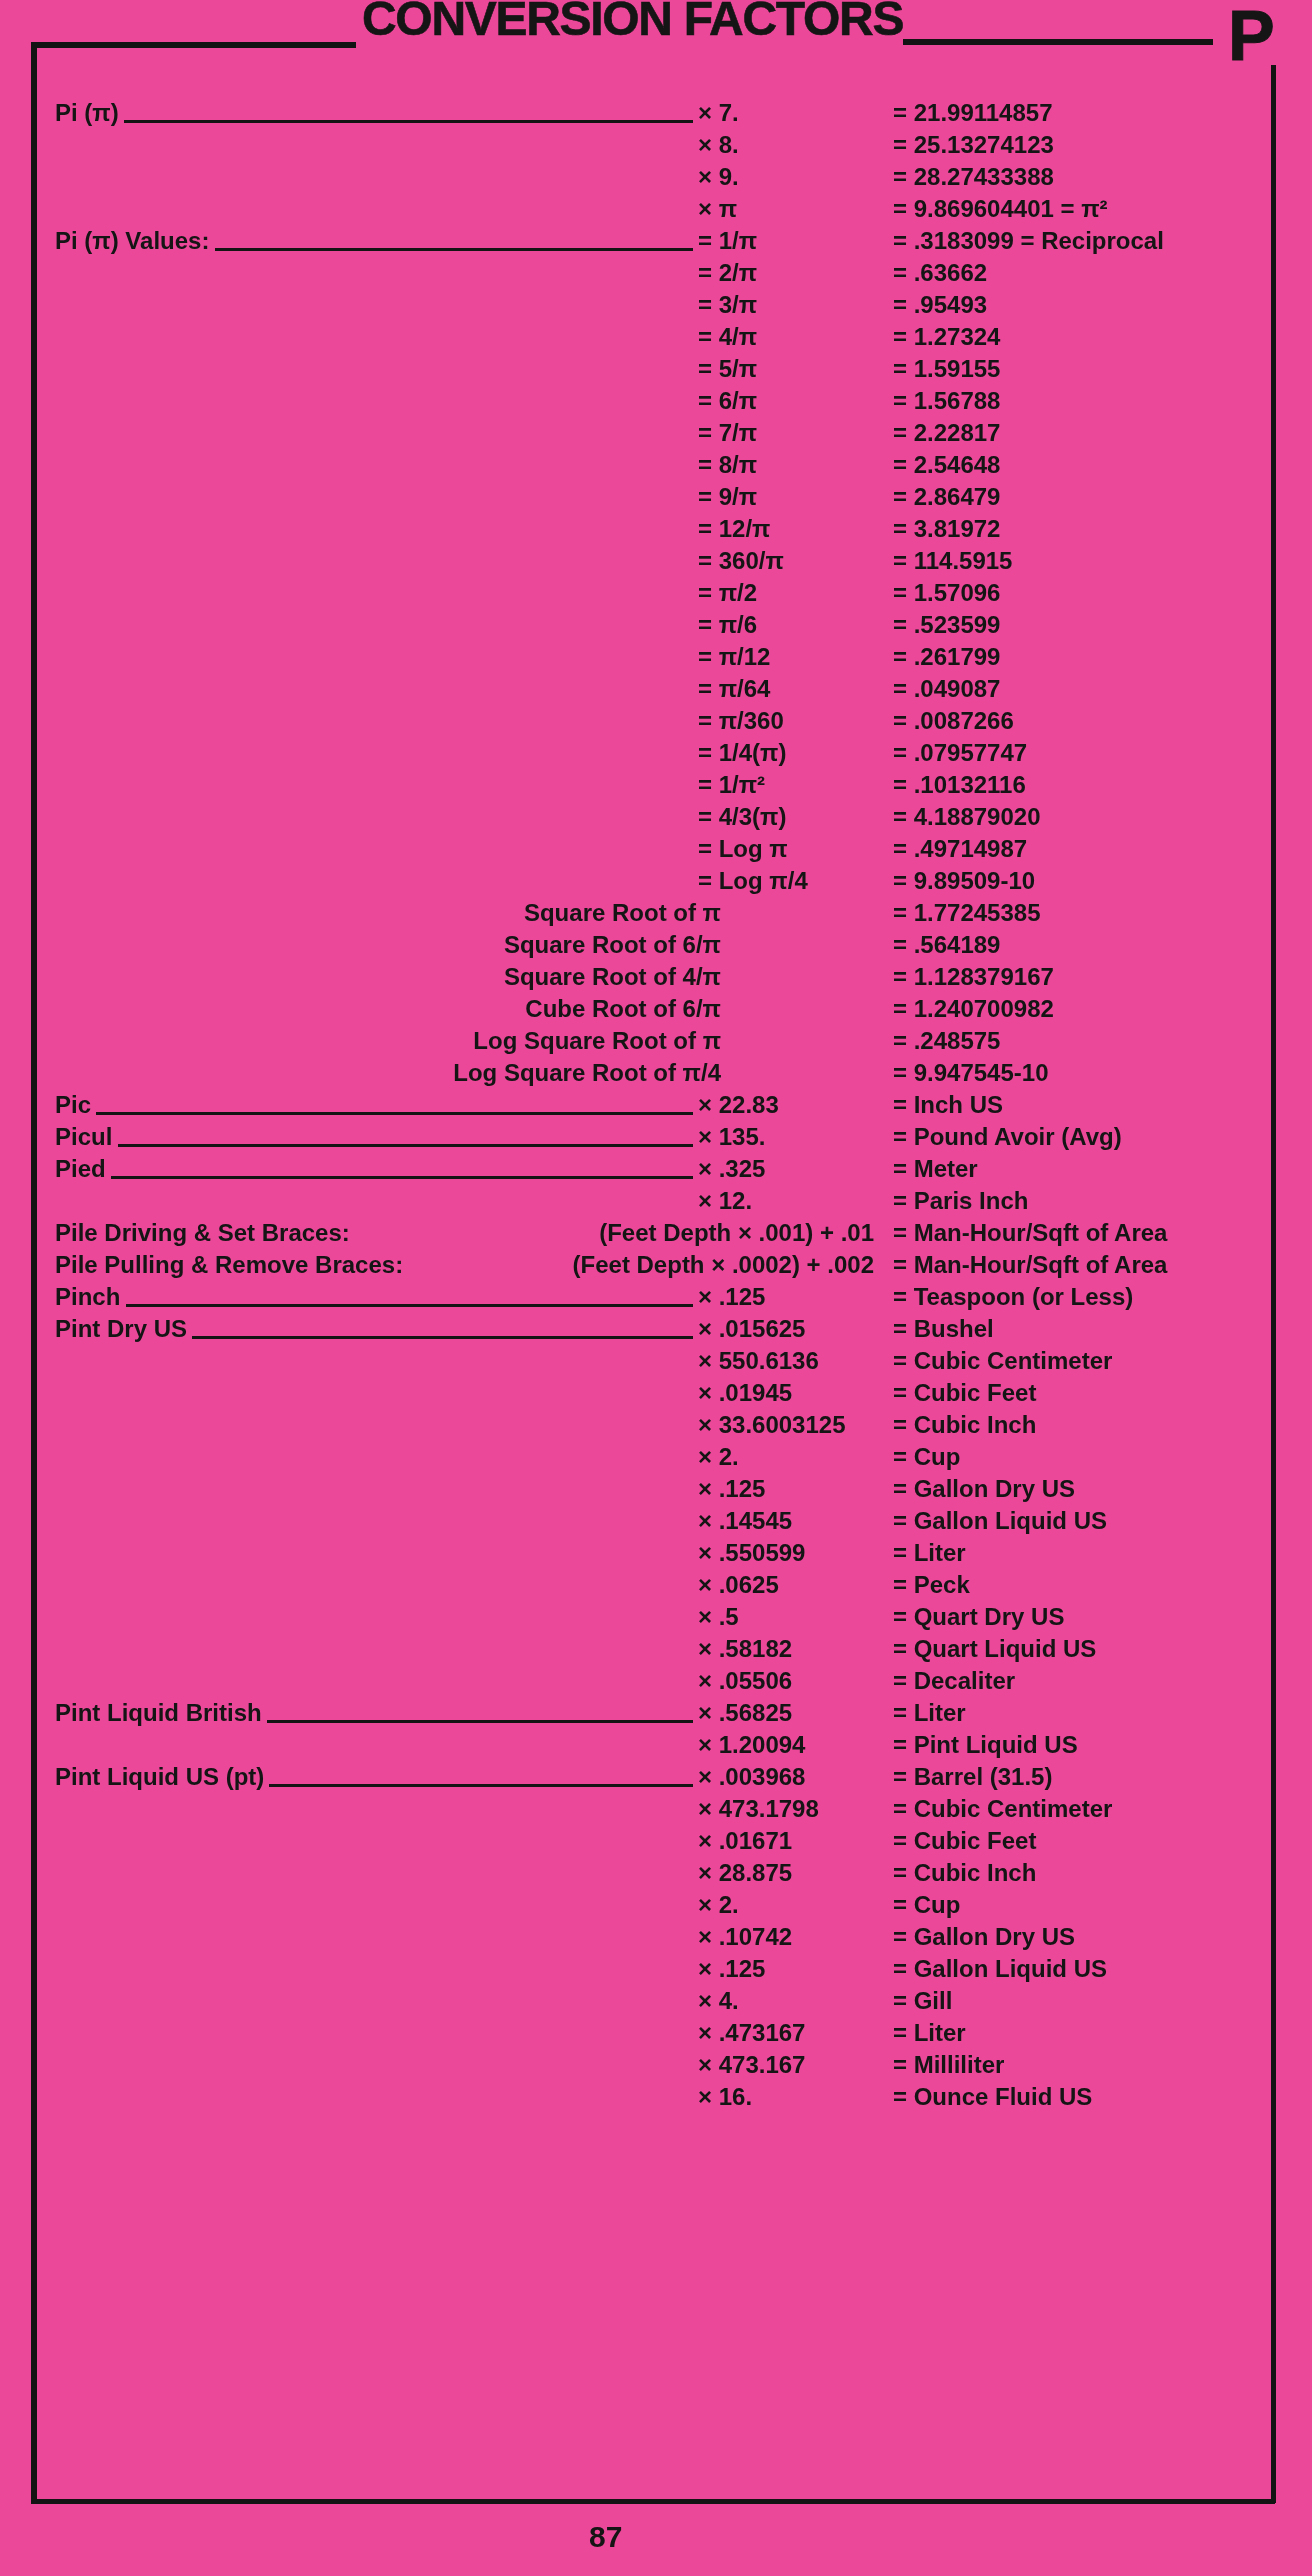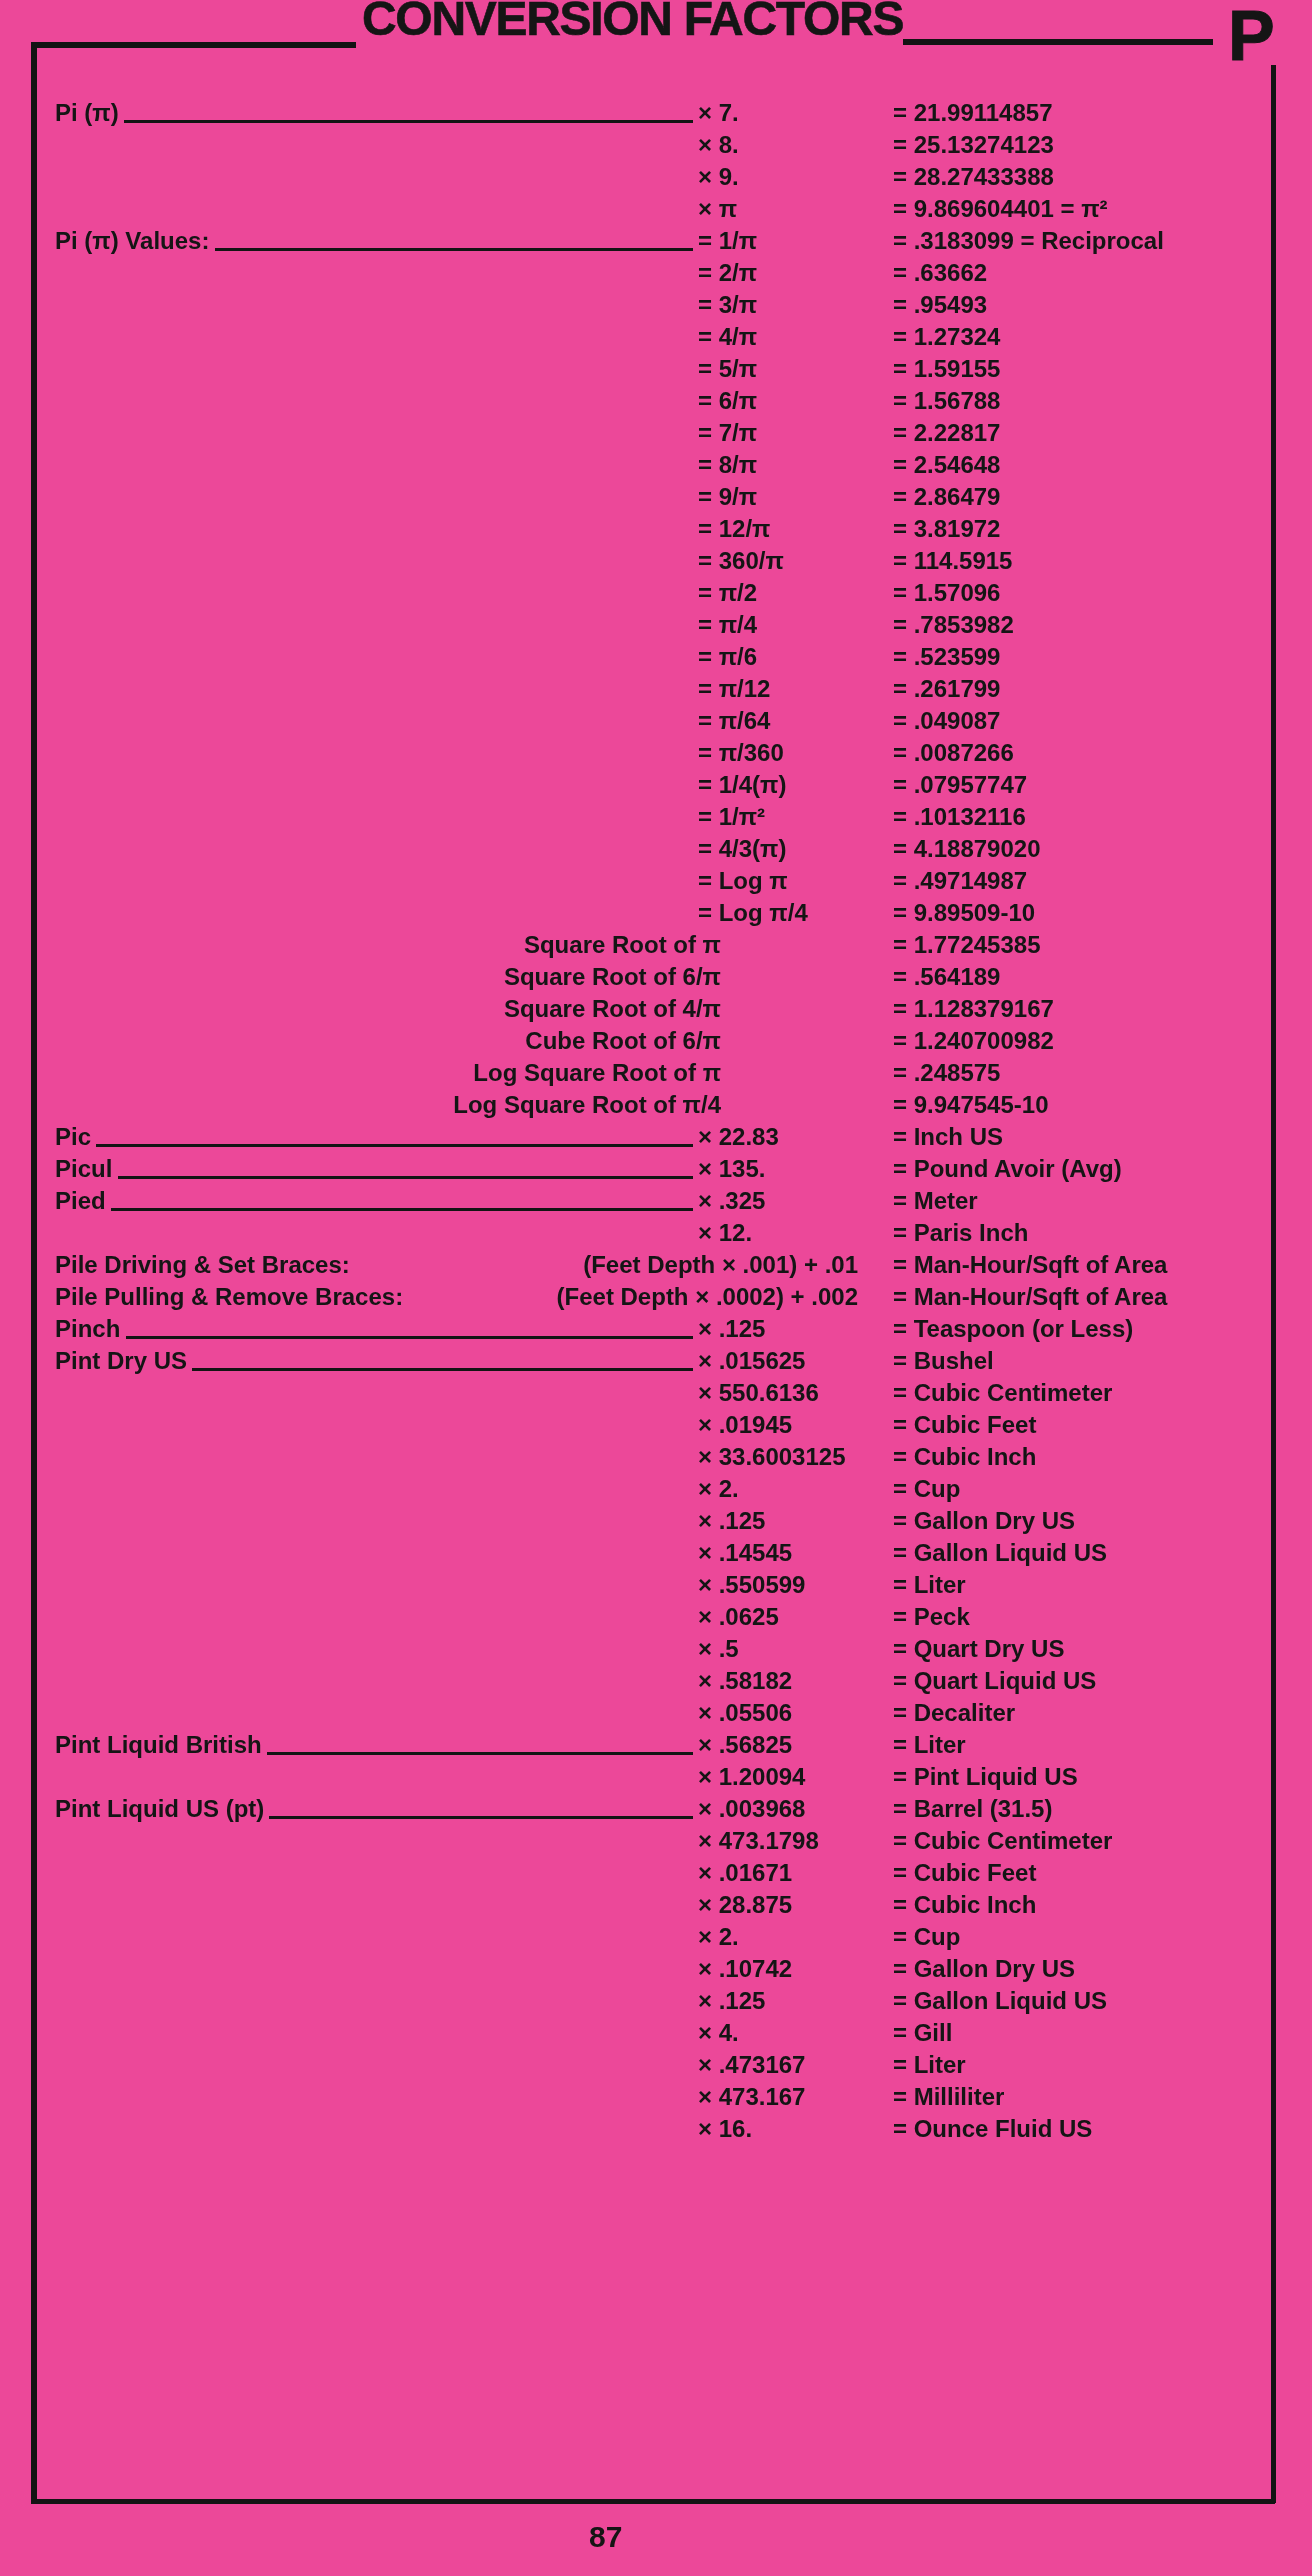--- a/index.html
+++ b/index.html
@@ -36,21 +36,21 @@
     font-size:30px;text-align:left;
   }
 
   .rows{position:absolute;left:49px;top:97px;width:1217px;}
   .row{position:relative;height:32px;font-size:24px;line-height:32px;white-space:pre;}
   .lwrap{position:absolute;left:0;top:0;height:100%;width:639px;display:flex;margin-left:6px;}
   .lbl{flex:none;}
   .fill{flex:1;border-bottom:3.2px solid #141414;margin:0 1.3px 6.5px 5.2px;}
   .op{position:absolute;left:649px;}
   .mid{position:absolute;right:545px;}
-  .formula{position:absolute;right:408px;}
+  .formula{position:absolute;right:392px;}
   .res{position:absolute;left:844px;}
 </style>
 </head>
 <body>
 
 <div class="page">
 
   <div class="b b-top-left"></div>
   <div class="title">CONVERSION FACTORS</div>
   <div class="b b-top-right"></div>
@@ -70,21 +70,20 @@
       <div class="row"><span class="op">= 3/π</span><span class="res">= .95493</span></div>
       <div class="row"><span class="op">= 4/π</span><span class="res">= 1.27324</span></div>
       <div class="row"><span class="op">= 5/π</span><span class="res">= 1.59155</span></div>
       <div class="row"><span class="op">= 6/π</span><span class="res">= 1.56788</span></div>
       <div class="row"><span class="op">= 7/π</span><span class="res">= 2.22817</span></div>
       <div class="row"><span class="op">= 8/π</span><span class="res">= 2.54648</span></div>
       <div class="row"><span class="op">= 9/π</span><span class="res">= 2.86479</span></div>
       <div class="row"><span class="op">= 12/π</span><span class="res">= 3.81972</span></div>
       <div class="row"><span class="op">= 360/π</span><span class="res">= 114.5915</span></div>
       <div class="row"><span class="op">= π/2</span><span class="res">= 1.57096</span></div>
-      <div class="row"><span class="op">= π/4</span><span class="res">= .7853982</span></div>
       <div class="row"><span class="op">= π/6</span><span class="res">= .523599</span></div>
       <div class="row"><span class="op">= π/12</span><span class="res">= .261799</span></div>
       <div class="row"><span class="op">= π/64</span><span class="res">= .049087</span></div>
       <div class="row"><span class="op">= π/360</span><span class="res">= .0087266</span></div>
       <div class="row"><span class="op">= 1/4(π)</span><span class="res">= .07957747</span></div>
       <div class="row"><span class="op">= 1/π²</span><span class="res">= .10132116</span></div>
       <div class="row"><span class="op">= 4/3(π)</span><span class="res">= 4.18879020</span></div>
       <div class="row"><span class="op">= Log π</span><span class="res">= .49714987</span></div>
       <div class="row"><span class="op">= Log π/4</span><span class="res">= 9.89509-10</span></div>
       <div class="row"><span class="mid">Square Root of π</span><span class="res">= 1.77245385</span></div>

